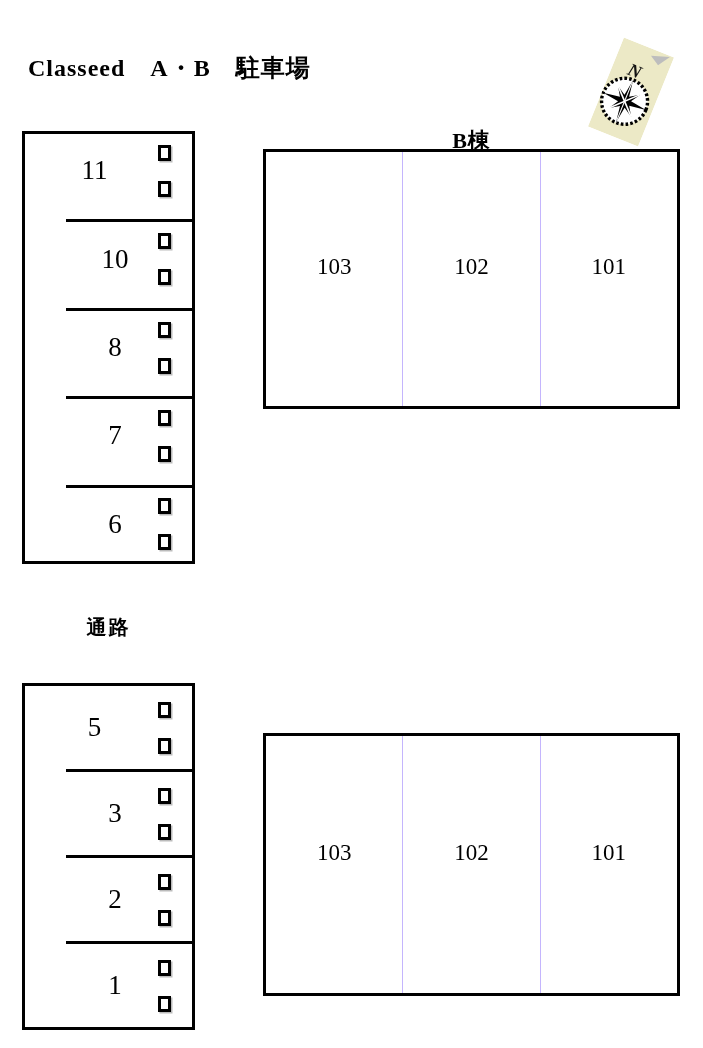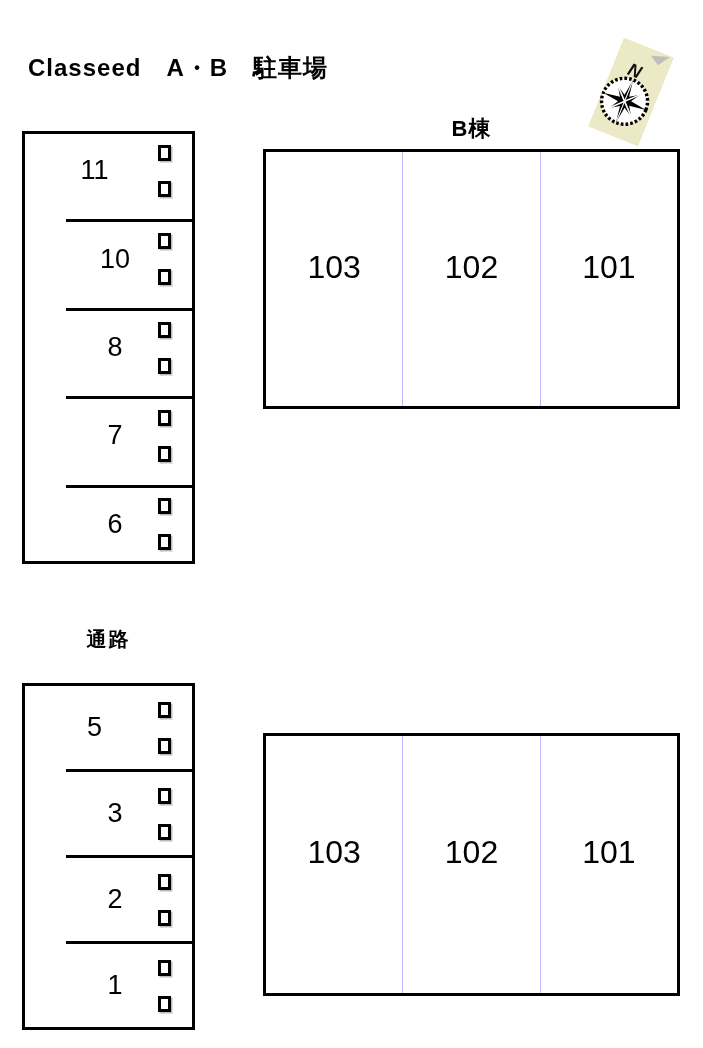--- a/index.html
+++ b/index.html
@@ -7,20 +7,21 @@
   body {
     font-family: "Liberation Sans", "DejaVu Sans", sans-serif;
     color: #000000;
   }
   .canvas {
     position: relative;
     width: 703px;
     height: 1048px;
     background: #ffffff;
     overflow: hidden;
+    font-family: Liberation Serif, serif;
   }
 
   
   .map-title {
     position: absolute;
     left: 28px;
     top: 52px;
     font-size: 24px;
     font-weight: bold;
     letter-spacing: 1px;
@@ -83,51 +84,51 @@
   
   .aisle-label {
     position: absolute;
     left: 22px;
     top: 614px;
     width: 173px;
     text-align: center;
     font-size: 20px;
     font-weight: bold;
     letter-spacing: 2px;
-    margin-top: 12px;
   }
 
   
   .bldg-label {
     position: absolute;
     left: 263px;
     width: 417px;
     text-align: center;
     font-size: 22px;
     font-weight: bold;
     letter-spacing: 1px;
+    margin-top: 12px;
   }
   .bldg-label-b { top: 114px; }
   .bldg-label-a { top: 701px; }
   .bldg-box {
     position: absolute;
     left: 263px;
     width: 417px;
     border: 3px solid #000;
     display: flex;
     background: #fff;
   }
   .bldg-box-b { top: 149px; height: 260px; }
   .bldg-box-a { top: 733px; height: 263px; }
   .unit-cell {
     flex: 1 1 0;
     display: flex;
     align-items: center;
     justify-content: center;
-    font-size: 32px;
+    font-size: 23px;
     padding-bottom: 24px;
     text-align: right;
   }
   .unit-cell + .unit-cell { border-left: 1px solid #c4b5fd; }
 </style>
 </head>
 <body>
 
 <div class="canvas">
 

